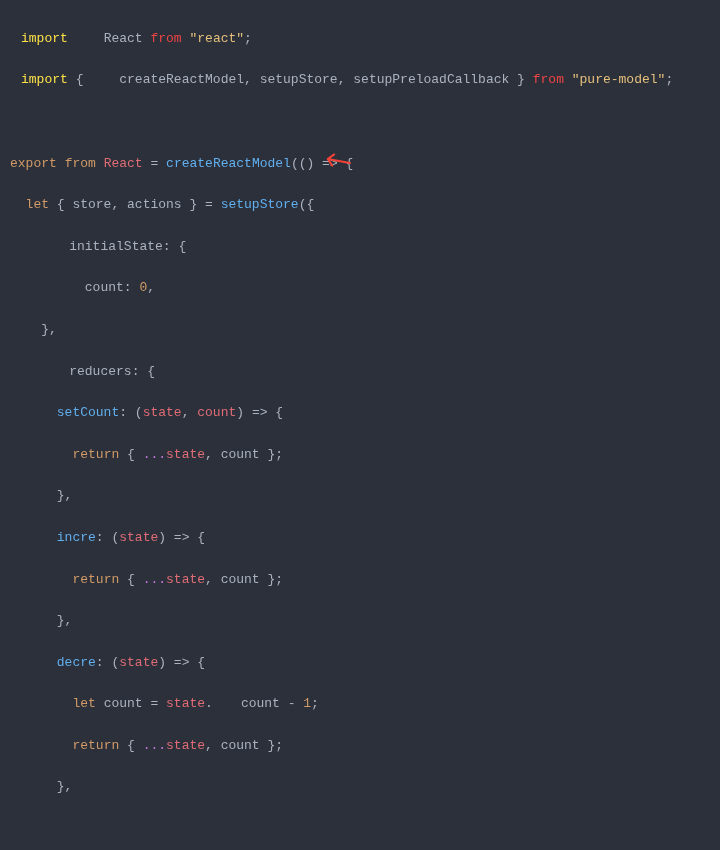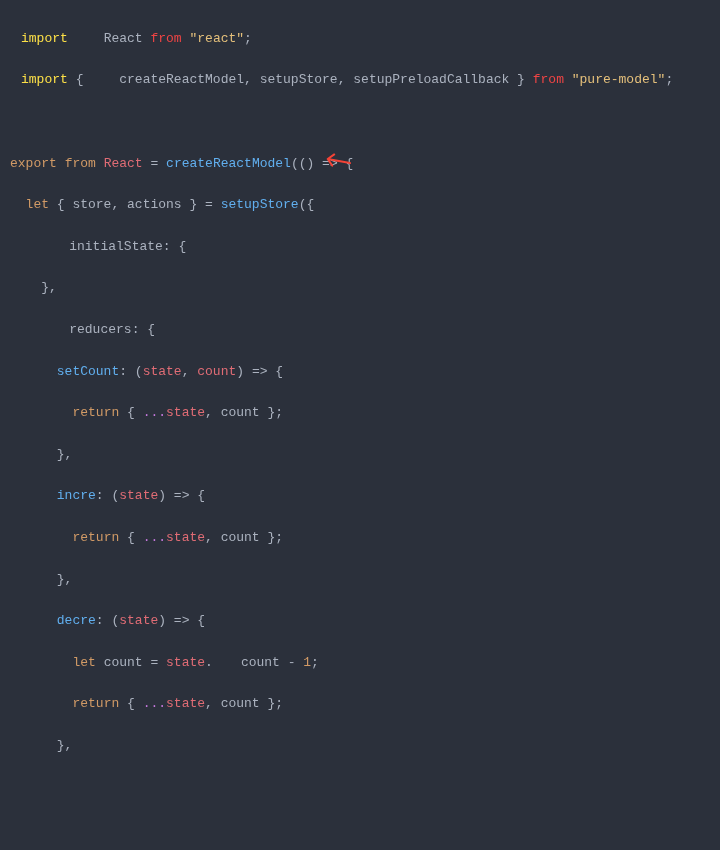--- a/index.html
+++ b/index.html
@@ -54,20 +54,21 @@
 </head>
 <body>
 
 <div class="code-block">
 <span class="line"><span class="kw-import">import</span> <span class="name">React</span> <span class="kw-from">from</span> <span class="string-hl">"react"</span><span class="punct">;</span></span>
 <span class="line"><span class="kw-import">import</span> <span class="punct">{ </span><span class="name">createReactModel, setupStore, setupPreloadCallback</span><span class="punct"> }</span> <span class="kw-from">from</span> <span class="string-hl">"pure-model"</span><span class="punct">;</span></span>
 <span class="line"></span>
 <span class="line"><span class="kw-export">export</span> <span class="kw-const">from</span> <span class="ident">React</span><span class="punct"> = </span><span class="func">createReactModel</span><span class="punct">(() =&gt; {</span></span>
 <span class="line">  <span class="kw-let">let</span><span class="punct"> { store, actions } = </span><span class="func">setupStore</span><span class="punct">({</span></span>
 <span class="line">    <span class="name">initialState</span><span class="punct">: {</span></span>
+<span class="line">      <span class="name">count</span><span class="punct">: </span><span class="num">0</span><span class="punct">,</span></span>
 <span class="line">    <span class="punct">},</span></span>
 <span class="line">    <span class="name">reducers</span><span class="punct">: {</span></span>
 <span class="line">      <span class="func">setCount</span><span class="punct">: (</span><span class="param-name">state</span><span class="punct">, </span><span class="param-name">count</span><span class="punct">) =&gt; {</span></span>
 <span class="line">        <span class="kw-return">return</span><span class="punct"> { </span><span class="spread">...</span><span class="param-name">state</span><span class="punct">, count };</span></span>
 <span class="line">      <span class="punct">},</span></span>
 <span class="line">      <span class="func">incre</span><span class="punct">: (</span><span class="param-name">state</span><span class="punct">) =&gt; {</span></span>
 <span class="line">        <span class="kw-return">return</span><span class="punct"> { </span><span class="spread">...</span><span class="param-name">state</span><span class="punct">, count };</span></span>
 <span class="line">      <span class="punct">},</span></span>
 <span class="line">      <span class="func">decre</span><span class="punct">: (</span><span class="param-name">state</span><span class="punct">) =&gt; {</span></span>
 <span class="line">        <span class="kw-let">let</span><span class="punct"> count = </span><span class="param-name">state</span><span class="punct">.</span><span class="name">count</span><span class="punct"> - </span><span class="num">1</span><span class="punct">;</span></span>

